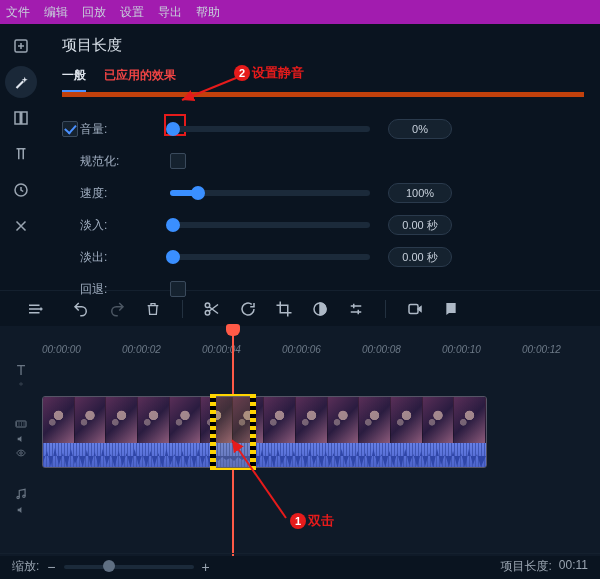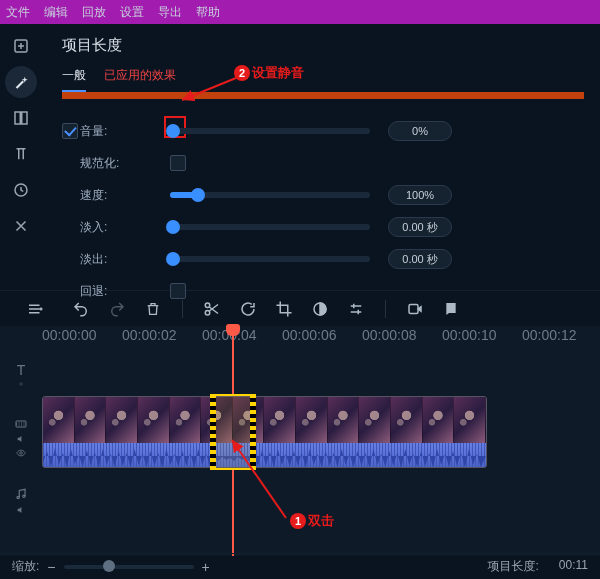--- a/index.html
+++ b/index.html
@@ -11,21 +11,21 @@
   
   
   .main { display: flex; height: 266px; }
   .left-tools { width: 42px; background: #0a1420; display: flex; flex-direction: column; align-items: center; padding-top: 6px; gap: 4px; }
   .tool-btn { width: 32px; height: 32px; border-radius: 50%; display: flex; align-items: center; justify-content: center; color: #9aa5b1; cursor: pointer; }
   .tool-btn.active { background: #1a2838; }
   
   
   .panel { flex: 1; padding: 12px 16px 0 20px; }
   .panel h2 { font-size: 15px; font-weight: normal; color: #d8e0e8; margin-bottom: 12px; }
-  .tabs { display: flex; gap: 18px; border-bottom: 7px solid #c2410c; margin-bottom: 18px; font-size: 12px; }
+  .tabs { display: flex; gap: 18px; border-bottom: 5px solid #c2410c; margin-bottom: 18px; font-size: 12px; font-weight: bold; }
   .tab { padding-bottom: 6px; color: #ef4444; cursor: pointer; }
   .tab.active { color: #e0e6ee; border-bottom: 2px solid #4a90ff; }
   
   .row { display: flex; align-items: center; height: 28px; margin-bottom: 4px; justify-content: space-between; }
   .row-chk { width: 18px; }
   .row-lbl { width: 90px; color: #a0aec0; font-size: 12px; }
   .row-ctrl { flex: 1; display: flex; align-items: center; position: relative; }
   .chk { width: 16px; height: 16px; border: 1px solid #3a4a5c; border-radius: 2px; background: #15222f; display: flex; align-items: center; justify-content: center; }
   .chk.on::after { content: ""; width: 9px; height: 5px; border-left: 2px solid #4a90ff; border-bottom: 2px solid #4a90ff; transform: rotate(-48deg) translate(1px,-1px); }
   
@@ -42,21 +42,21 @@
   
   .tl-toolbar { height: 36px; border-top: 1px solid #14202e; display: flex; align-items: center; padding: 0 14px; gap: 14px; color: #bcc6d1; }
   .tl-toolbar .sep { width: 1px; height: 18px; background: #233140; margin: 0 4px; }
   .tbtn { width: 22px; height: 22px; display: flex; align-items: center; justify-content: center; cursor: pointer; }
   .tbtn svg { display:block; }
   
   
   .timeline { position: relative; height: 230px; background: #0f1a28; }
   .track-head { position: absolute; left: 0; width: 42px; display: flex; flex-direction:column; align-items:center; justify-content:center; gap:4px; color:#6a7684; }
   .ruler { position: absolute; left: 42px; right: 0; top: 0; height: 24px; }
-  .tick { position: absolute; top: 1px; font-size: 14px; color: #6d7a88; }
+  .tick { position: absolute; top: 18px; font-size: 10px; color: #6d7a88; font-style: italic; }
   .playhead { position: absolute; top: 0; bottom: 0; width: 2px; background: #ff5a47; }
   .playhead::before { content:""; position:absolute; top:-2px; left:-6px; width:14px; height:12px; background:#ff5a47; border-radius:3px 3px 6px 6px; }
   
   .video-track { position: absolute; left: 42px; top: 70px; right: 10px; height: 72px; }
   .clip { position: absolute; top: 0; left: 0; width: 445px; height: 72px; border-radius: 3px; overflow: hidden; border: 1px solid #556; }
   .thumbs { height: 46px; display: flex; }
   .thumb { flex: 1; background: linear-gradient(135deg,#5a2f58 0%, #2a1c40 50%, #8c5a7a 100%); border-right: 1px solid rgba(0,0,0,.3); position:relative; }
   .thumb::after { content:""; position:absolute; inset:0; background: radial-gradient(circle at 50% 40%, rgba(255,220,200,.55) 0 14%, transparent 16%), radial-gradient(circle at 30% 55%, rgba(255,230,210,.35) 0 9%, transparent 11%); }
   .wave { height: 26px; background: #566fd8; position: relative; overflow:hidden; }
   .wave::before { content:""; position:absolute; inset:0; background: repeating-linear-gradient(90deg, #3e54b1 0 1px, transparent 1px 3px), linear-gradient(#6a82e8, #4a60c8); opacity:.9; mix-blend:multiply;}
@@ -366,17 +366,17 @@
 
 <div class="status">
   <div style="display:flex; align-items:center; gap:8px;">
     <span>缩放:</span>
     <span style="font-size:14px;">−</span>
     <div class="zoom-slider">
         <div class="zknob" style="left:30%;"></div>
       </div>
     <span style="font-size:14px;">+</span>
   </div>
-  <div style="display:flex; gap:20px;">
+  <div style="display:flex; gap:7px;">
     <span>项目长度:</span>
     <span>00:11</span>
   </div>
 </div>
 
 </body></html>

